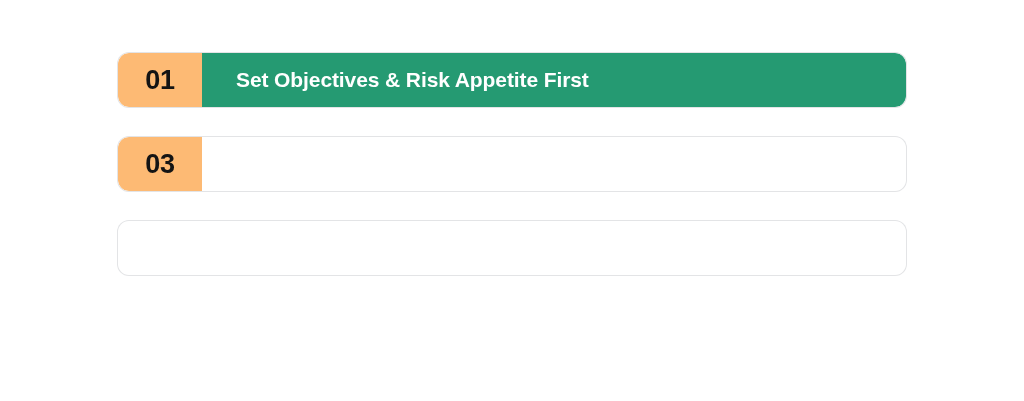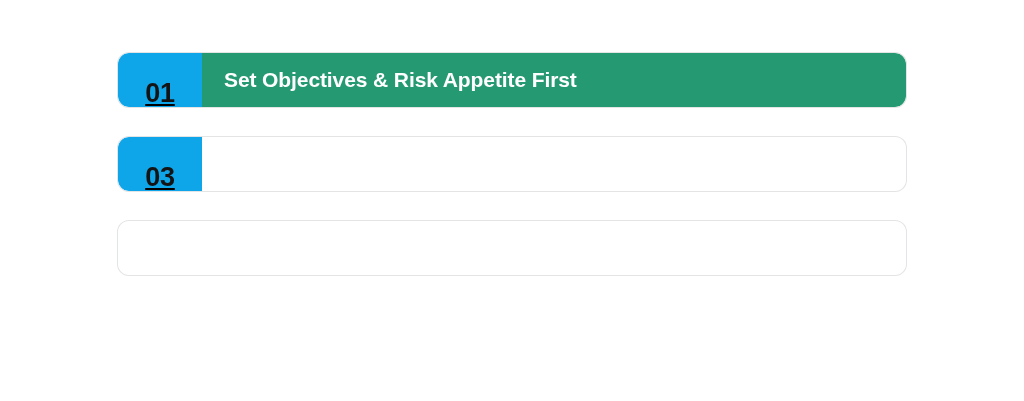--- a/index.html
+++ b/index.html
@@ -26,41 +26,40 @@
     display: flex;
     align-items: stretch;
     height: 54px;
     border-radius: 11px;
     background: #ffffff;
     box-shadow: 0 0 0 1px #e3e4e6;
     overflow: hidden;
   }
   .step-number-badge {
     flex: 0 0 84px;
-    background: #0ea5e9;
+    background: #fdba74;
     display: flex;
-    align-items: flex-end;
+    align-items: center;
     justify-content: center;
     border-top-left-radius: 11px;
     border-bottom-left-radius: 11px;
-    text-decoration: underline;
   }
   .step-number {
     font-size: 27px;
     font-weight: bold;
     color: #141414;
     letter-spacing: -0.2px;
     line-height: 1;
   }
   .step-bar {
     flex: 1 1 auto;
     background: #259A72;
     display: flex;
     align-items: center;
-    padding-left: 22px;
+    padding-left: 34px;
     border-top-right-radius: 11px;
     border-bottom-right-radius: 11px;
   }
   .step-label {
     font-size: 21px;
     font-weight: bold;
     color: #ffffff;
     letter-spacing: -0.1px;
     line-height: 1.1;
     white-space: nowrap;

